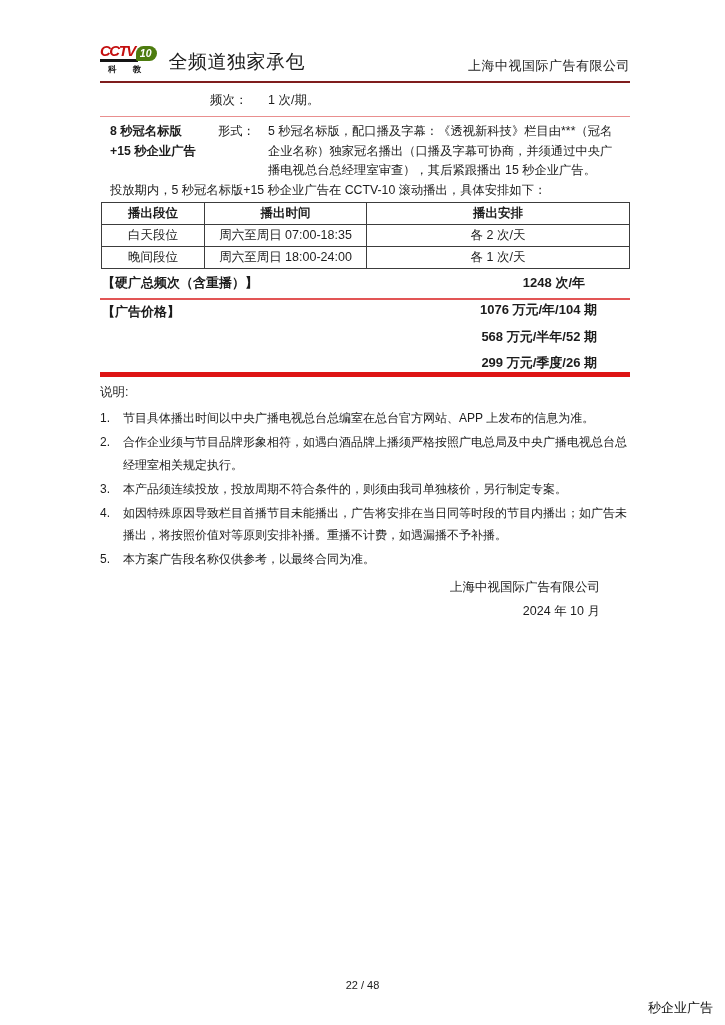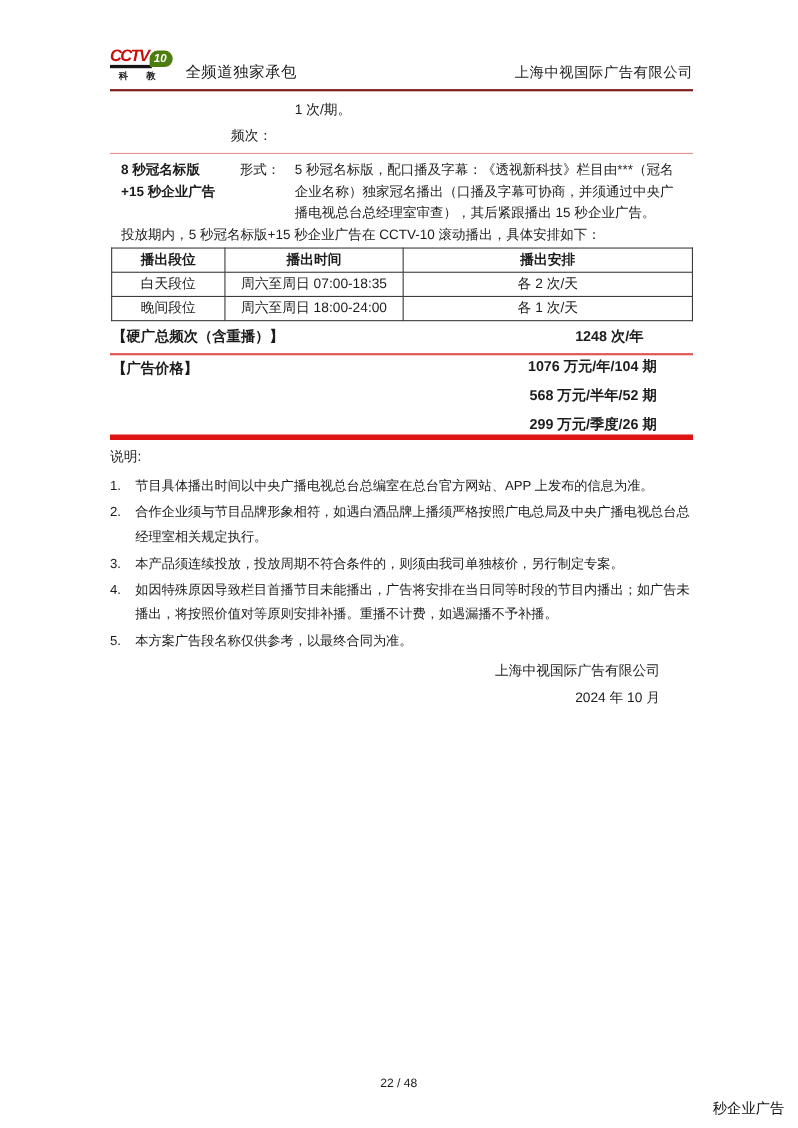--- a/index.html
+++ b/index.html
@@ -21,26 +21,26 @@
     color:#c40f0f; font-weight:bold; font-style:italic; font-size:15px;
     letter-spacing:-1.5px; line-height:14px;
     border-bottom:3px solid #151515; padding:0 3px 1px 0;
   }
   .logo-10 {
     background:#4d7c0f; color:#ffffff; font-weight:bold; font-style:italic;
     font-size:10.5px; line-height:11px; border-radius:9px 9px 9px 2px;
     padding:2px 5px 2px 4px; margin-left:-2px; letter-spacing:0;
   }
   .logo-sub { font-size:8.5px; font-weight:bold; letter-spacing:7px; padding-left:8px; margin-top:2px; color:#151515; }
-  .header-title { font-size:14px; letter-spacing:0.5px; padding-bottom:1px; }
+  .header-title { font-size:19px; letter-spacing:0.5px; padding-bottom:1px; }
   .header-company { margin-left:auto; font-size:13px; letter-spacing:0.5px; padding-bottom:1px; }
 
   
   .freq-row { display:flex; margin-top:9px; padding-left:110px; font-size:12.5px; padding-bottom:7px; border-bottom:1px solid #e98f8f; }
-  .freq-label { width:58px;margin-top:23px; }
+  .freq-label { width:58px; }
 
   
   .section-header { font-weight:bold; font-size:12.5px; padding:7px 0 6px 10px; border-bottom:2px solid #e25555; }
 
   
   .package { display:flex; margin-top:5px; font-size:12.3px; line-height:19.5px; }
   .package-name { width:118px; font-weight:bold; padding-left:10px; flex-shrink:0; }
   .form-label { width:50px; flex-shrink:0; }
   .form-text { width:352px; }
   .schedule-intro { font-size:12.3px; line-height:19.5px; padding-left:10px; }

